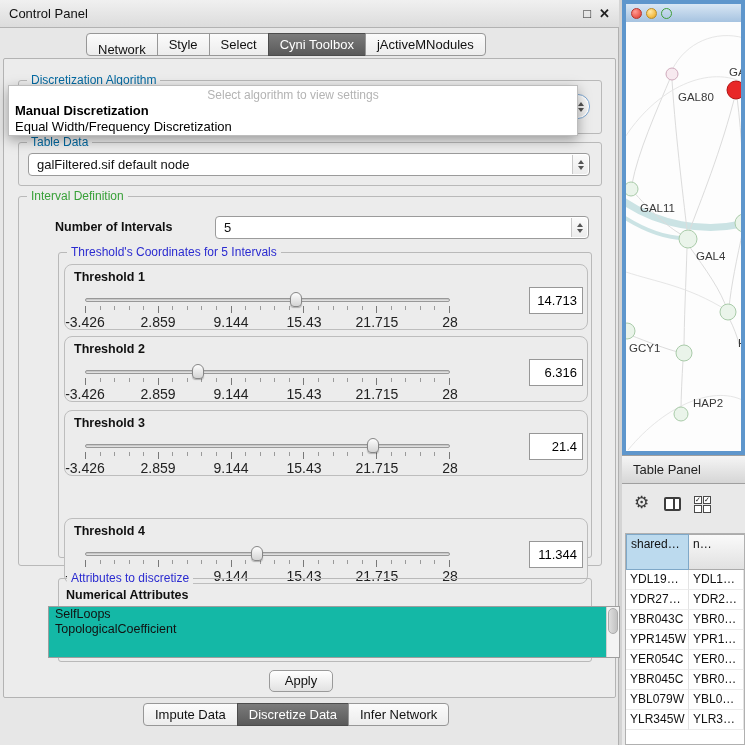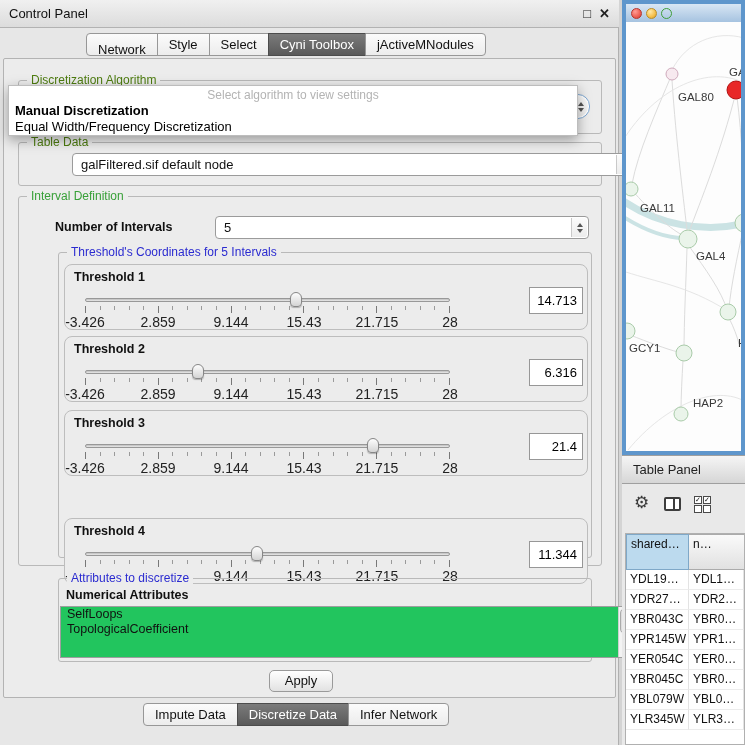--- a/index.html
+++ b/index.html
@@ -20,21 +20,21 @@
   #bottom-tabs{left:143px;top:703px;}
   .tab{display:flex;align-items:center;gap:5px;padding:0 11px;font-size:13px;background:linear-gradient(#fbfbfb,#ececec);border:1px solid #979797;margin-left:-1px;line-height:21px;white-space:nowrap;}
   .tab:first-child{border-radius:4px 0 0 4px;margin-left:0;flex-direction:column;}
   .tab:last-child{border-radius:0 4px 4px 0;}
   .tab.selected{background:linear-gradient(#7b7b7b,#5a5a5a);color:#fff;border-color:#4c4c4c;}
 
   #cp-body{position:absolute;left:3px;top:58px;width:613px;height:640px;background:#ececec;border:1px solid #b3b3b3;border-radius:2px;}
 
   
   .group{position:absolute;border:1px solid #b9b9b9;border-radius:3px;}
-  .gtitle{position:absolute;top:-8px;left:8px;background:#ececec;padding:0 4px;font-size:12px;color:#4d7c0f;white-space:nowrap;}
+  .gtitle{position:absolute;top:-8px;left:8px;background:#ececec;padding:0 4px;font-size:12px;color:#0369a1;white-space:nowrap;}
   .gtitle.green{color:#38a038;}
   .gtitle.blue{color:#2b2bd0;}
 
   
   .combo{position:absolute;background:#fff;border:1px solid #9b9b9b;border-radius:4px;font-size:13px;}
   .combo .val{position:absolute;left:8px;top:0;line-height:21px;white-space:nowrap;}
   .stepper{position:absolute;right:1px;top:1px;bottom:1px;width:16px;border-left:1px solid #c9c9c9;display:flex;flex-direction:column;align-items:center;justify-content:center;gap:2px;background:linear-gradient(#fbfbfb,#ececec);border-radius:0 3px 3px 0;}
   .stepper .up{width:0;height:0;border-left:3.5px solid transparent;border-right:3.5px solid transparent;border-bottom:4.5px solid #555;}
   .stepper .dn{width:0;height:0;border-left:3.5px solid transparent;border-right:3.5px solid transparent;border-top:4.5px solid #555;}
 
@@ -42,21 +42,21 @@
   #algo-combo{left:30px;top:94px;width:560px;height:25px;border-radius:12px;border-color:#7ea7d2;}
   #algo-combo .stepper{border-radius:0 11px 11px 0;}
 
   
   #algo-popup{position:absolute;left:8px;top:85px;width:570px;height:51px;background:#fff;border:1px solid #bdbdbd;box-shadow:0 4px 12px rgba(0,0,0,.35);z-index:60;padding-top:2px;}
   .popup-placeholder{text-align:center;font-size:12px;color:#b3b3b3;line-height:15px;}
   .popup-option{font-size:13px;line-height:16px;padding-left:6px;color:#000;}
   .popup-option.bold{font-weight:bold;}
 
   #tabledata-group{left:18px;top:142px;width:584px;height:44px;}
-  #tabledata-combo{left:28px;top:153px;width:562px;height:23px;margin-left:44px;}
+  #tabledata-combo{left:28px;top:153px;width:562px;height:23px;}
 
   #interval-group{left:18px;top:196px;width:584px;height:370px;}
   #numint-label{position:absolute;left:55px;top:216px;font-size:12.5px;font-weight:bold;line-height:23px;}
   #numint-combo{left:215px;top:216px;width:374px;height:23px;}
 
   #thresholds-group{left:58px;top:252px;width:534px;height:306px;}
 
   .th-row{position:absolute;left:64px;width:524px;height:66px;border:1px solid #bdbdbd;border-radius:8px;background:#ececec;}
   .th-label{position:absolute;left:9px;top:5px;font-size:12.5px;font-weight:bold;}
   .slider{position:absolute;left:20px;top:26px;width:365px;height:38px;}
@@ -64,21 +64,21 @@
   .thumb{position:absolute;top:1px;width:12px;height:15px;background:linear-gradient(#fdfdfd,#d4d4d4);border:1px solid #878787;border-radius:6px 6px 4px 4px;box-shadow:0 1px 1px rgba(0,0,0,.25);}
   .ticks{position:absolute;left:0;top:15px;width:366px;height:7px;}
   .ticks .minor{position:absolute;left:0;top:0;width:100%;height:4px;background:repeating-linear-gradient(90deg,#9a9a9a 0,#9a9a9a 1px,transparent 1px,transparent 14.56px);}
   .ticks .major{position:absolute;left:0;top:0;width:100%;height:7px;background:repeating-linear-gradient(90deg,#787878 0,#787878 1px,transparent 1px,transparent 72.8px);}
   .scale-labels{position:absolute;left:0;top:23px;width:365px;height:11px;}
   .scale-num{position:absolute;transform:translateX(-50%);font-size:14px;color:#222;white-space:nowrap;}
   .th-value{position:absolute;right:4px;top:22px;width:54px;height:27px;border:1px solid #979797;background:#fff;font-family:"Liberation Sans",sans-serif;font-size:13px;text-align:right;padding:0 5px;}
 
   #attr-group{left:58px;top:578px;width:534px;height:84px;}
   #numattr-label{position:absolute;left:66px;top:588px;font-size:12.5px;font-weight:bold;}
-  #attr-list{position:absolute;left:60px;top:606px;width:572px;height:52px;background:#22c55e;border:1px solid #9e9e9e;overflow:hidden;}
+  #attr-list{position:absolute;left:48px;top:606px;width:572px;height:52px;background:#14b8a6;border:1px solid #9e9e9e;overflow:hidden;}
   .list-item{font-size:12.5px;line-height:15px;padding-left:6px;white-space:nowrap;}
   #attr-scrollbar{position:absolute;right:0;top:0;width:13px;height:100%;background:#f3f3f3;border-left:1px solid #d0d0d0;}
   #attr-scroll-thumb{position:absolute;left:1px;top:1px;width:10px;height:26px;background:linear-gradient(90deg,#dedede,#c2c2c2);border:1px solid #aaa;border-radius:5px;}
 
   #apply-btn{position:absolute;left:269px;top:670px;width:64px;height:22px;background:linear-gradient(#ffffff,#e2e2e2);border:1px solid #9a9a9a;border-radius:5px;font-size:13px;text-align:center;line-height:20px;}
 
   
   #net-win{position:absolute;left:622px;top:0;width:123px;height:455px;background:#fdfdfd;border:4px solid #5e96cc;}
   #net-titlebar{position:absolute;left:626px;top:4px;width:115px;height:18px;background:linear-gradient(#d8e6f4,#a6c3e0);display:flex;align-items:center;gap:4px;padding-left:5px;}
   .orb{width:11px;height:11px;border-radius:50%;}

